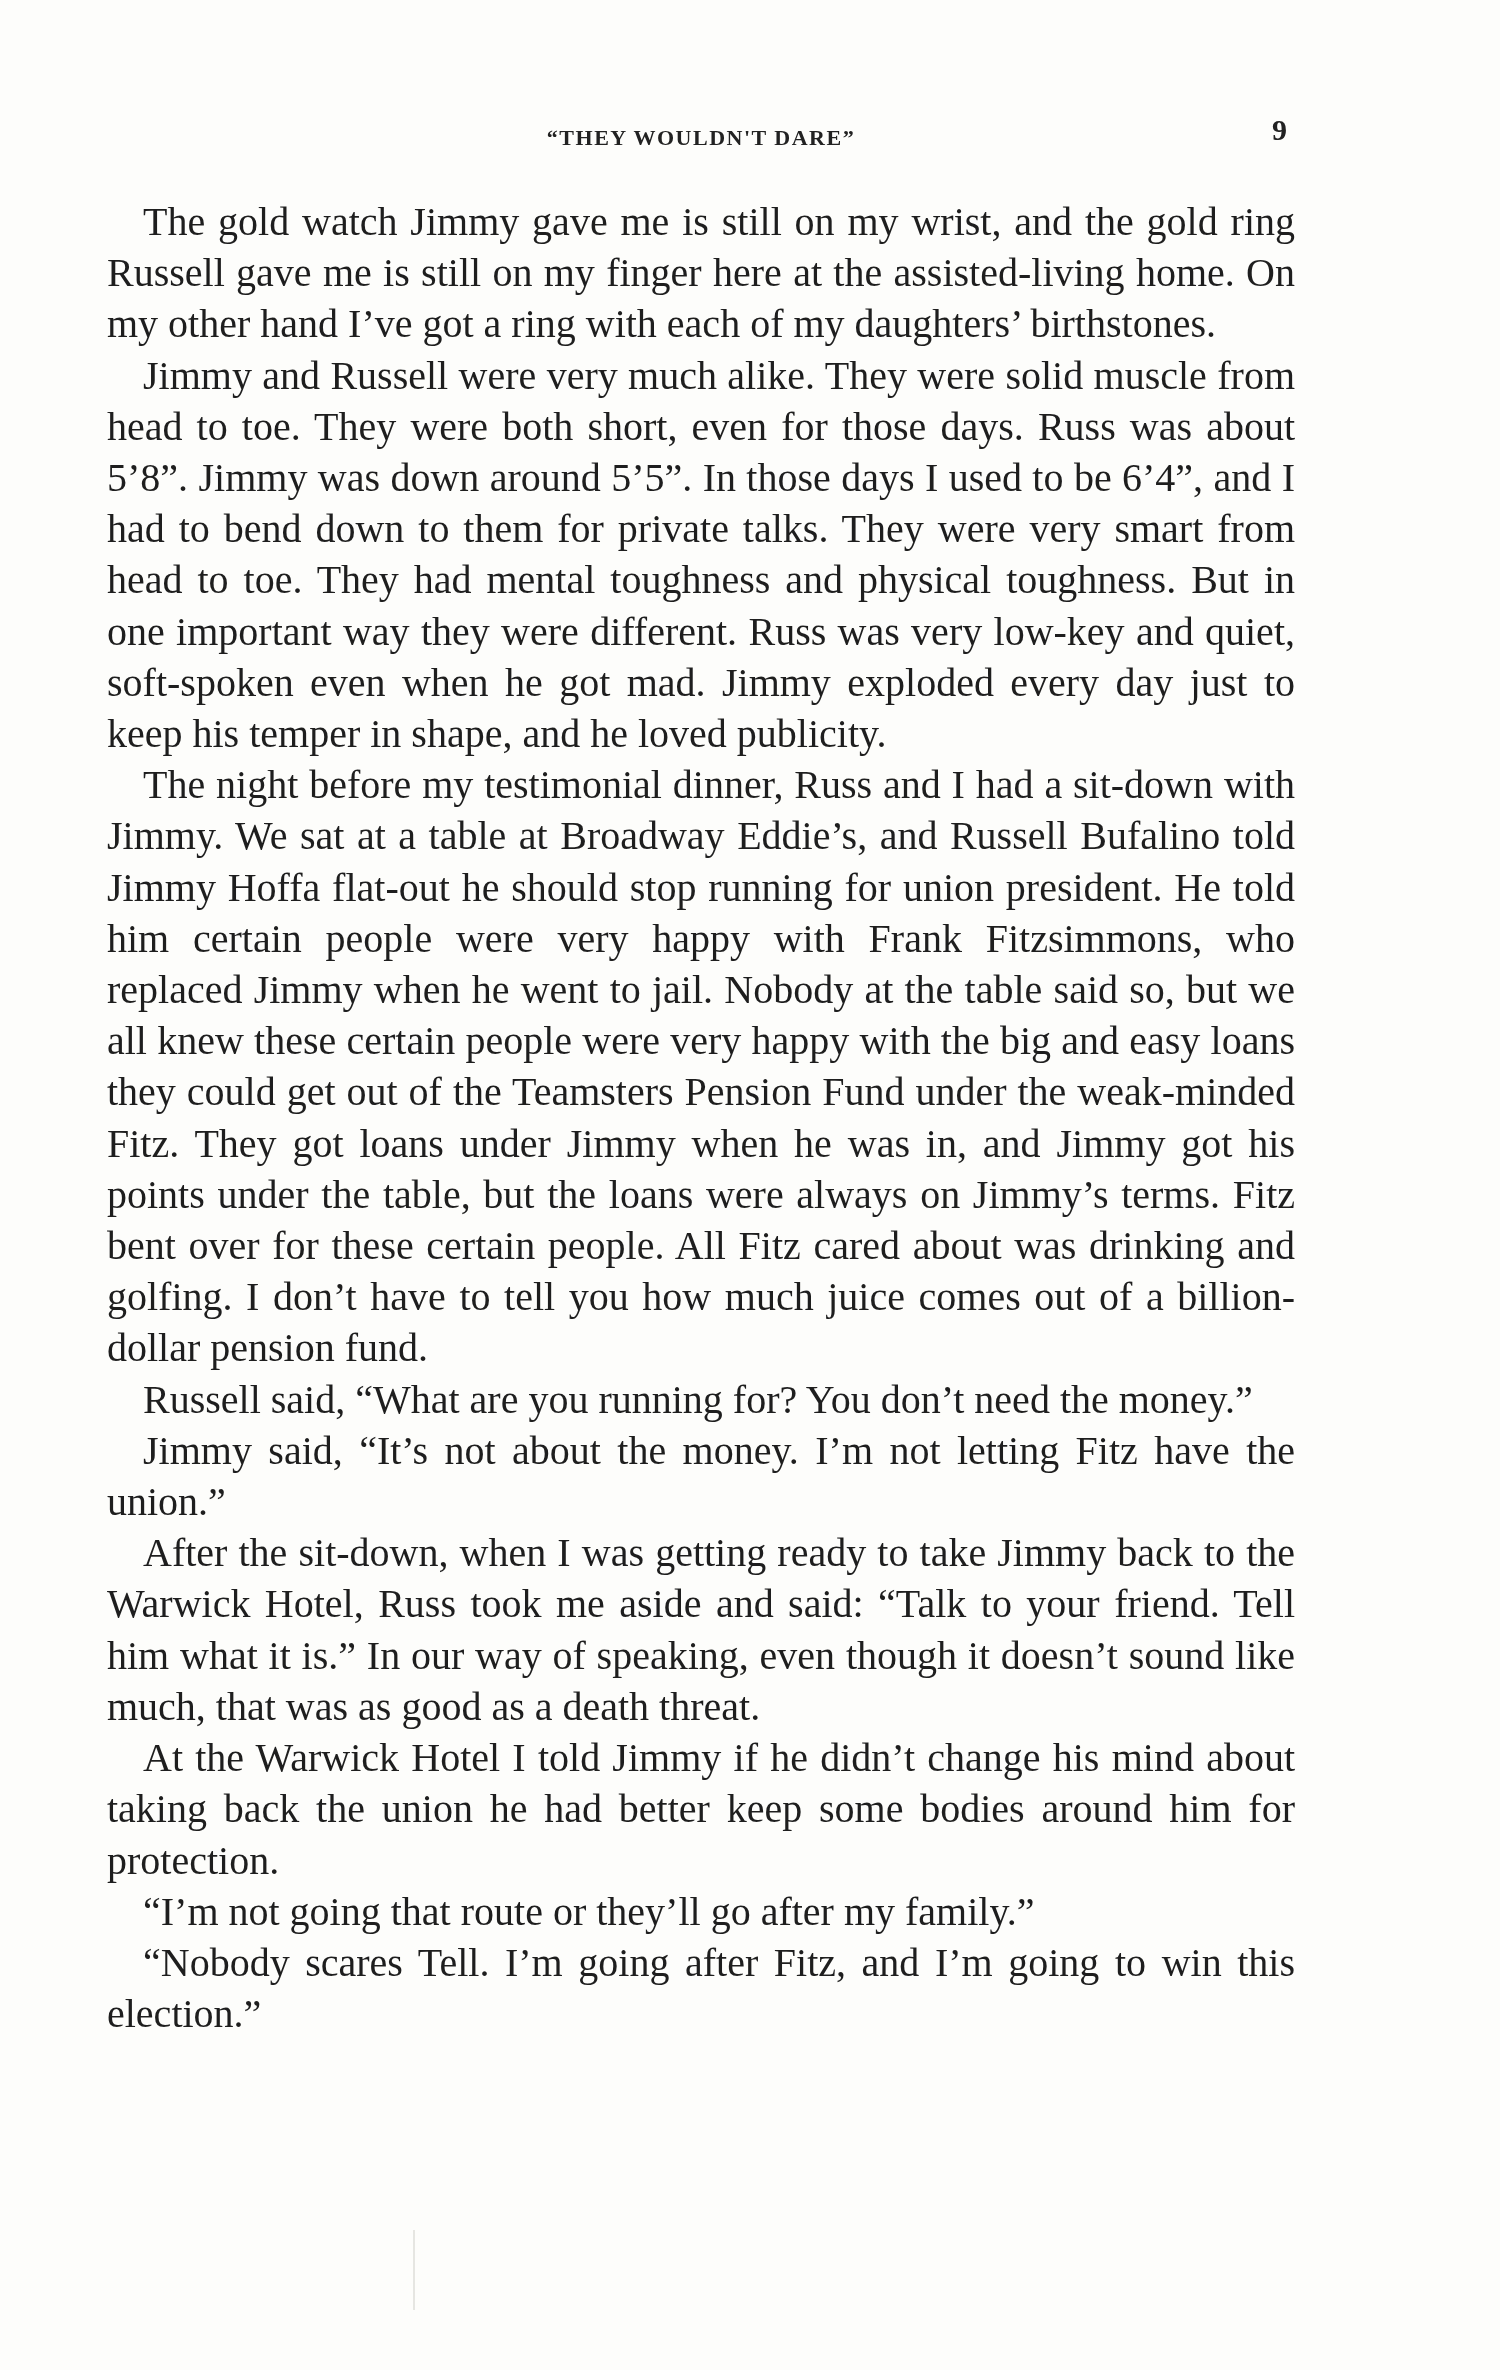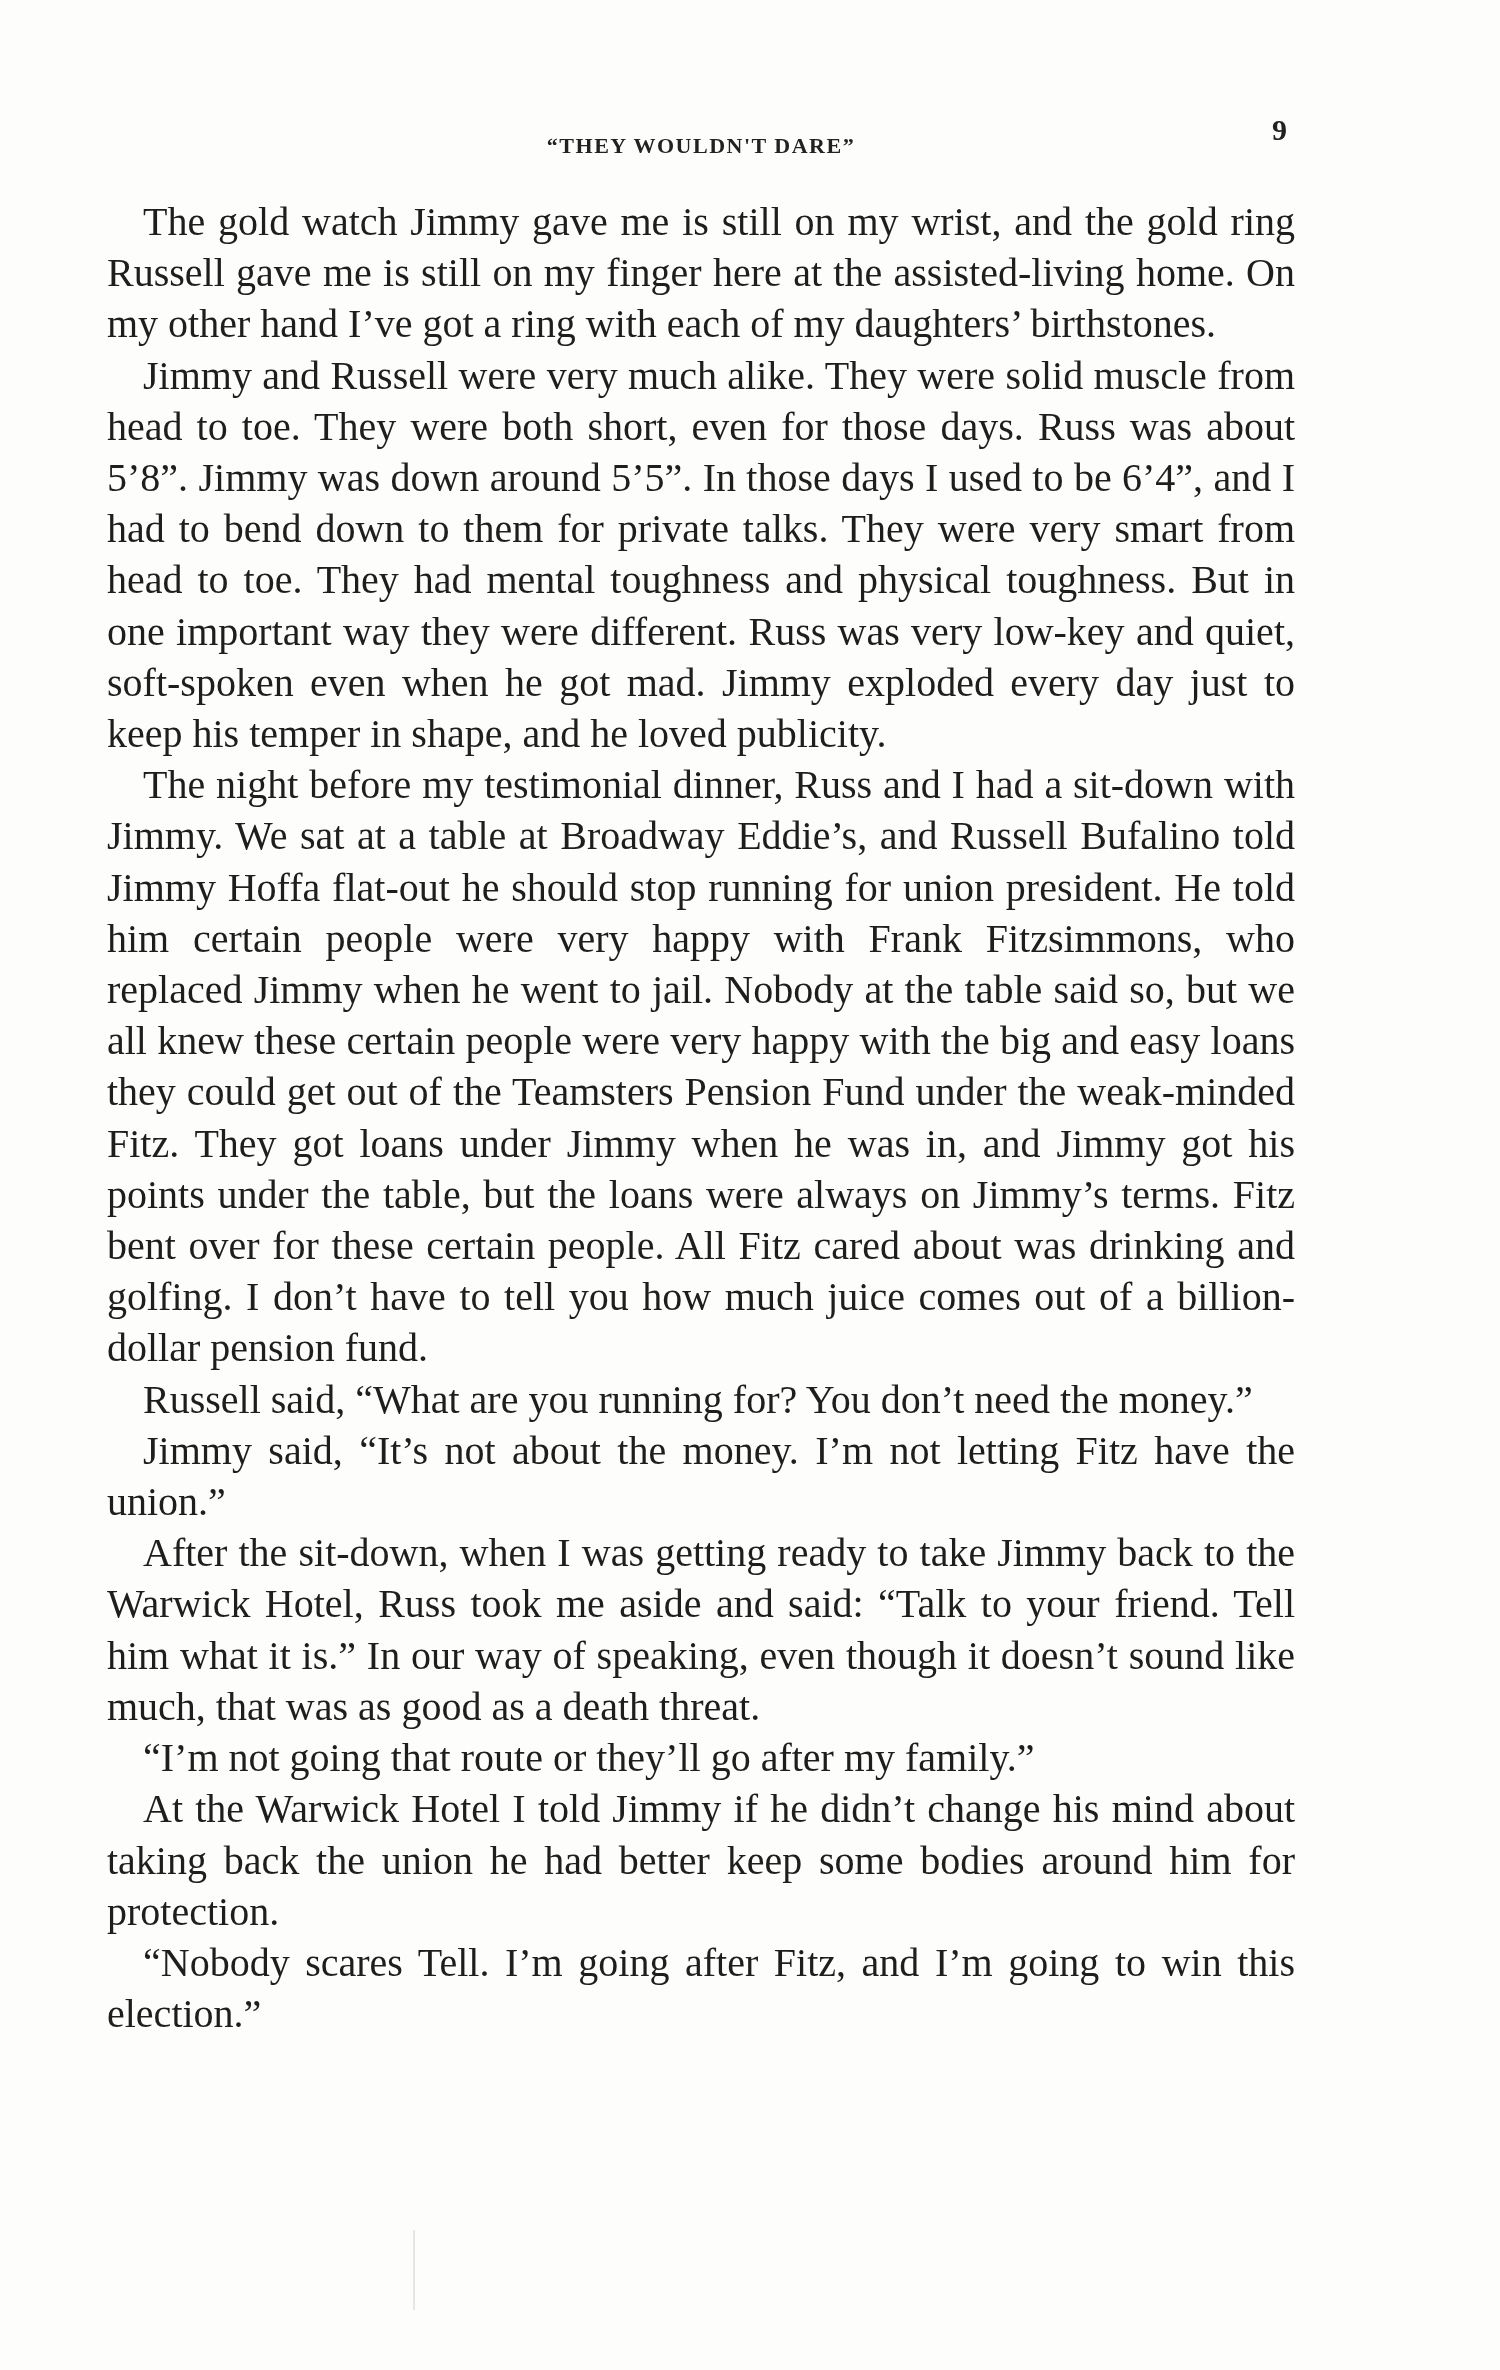--- a/index.html
+++ b/index.html
@@ -20,21 +20,21 @@
     top: 110px;
     left: 107px;
     width: 1188px;
     height: 40px;
   }
   .running-head {
     position: absolute;
     left: 0;
     right: 0;
     text-align: center;
-    top: 16px;
+    top: 8px;
     font-family: "Liberation Serif", "DejaVu Serif", serif;
     font-weight: bold;
     font-size: 22px;
     letter-spacing: 1.5px;
     color: #222;
     line-height: 40px;
   }
   .page-number {
     position: absolute;
     right: 8px;
@@ -73,18 +73,18 @@
   <div class="page-number">9</div>
 </div>
 
 <div class="body-text">
   <p>The gold watch Jimmy gave me is still on my wrist, and the gold ring Russell gave me is still on my finger here at the assisted-living home. On my other hand I’ve got a ring with each of my daughters’ birthstones.</p>
   <p>Jimmy and Russell were very much alike. They were solid muscle from head to toe. They were both short, even for those days. Russ was about 5’8”. Jimmy was down around 5’5”. In those days I used to be 6’4”, and I had to bend down to them for private talks. They were very smart from head to toe. They had mental toughness and physical toughness. But in one important way they were different. Russ was very low-key and quiet, soft-spoken even when he got mad. Jimmy exploded every day just to keep his temper in shape, and he loved publicity.</p>
   <p>The night before my testimonial dinner, Russ and I had a sit-down with Jimmy. We sat at a table at Broadway Eddie’s, and Russell Bufalino told Jimmy Hoffa flat-out he should stop running for union president. He told him certain people were very happy with Frank Fitzsimmons, who replaced Jimmy when he went to jail. Nobody at the table said so, but we all knew these certain people were very happy with the big and easy loans they could get out of the Teamsters Pension Fund under the weak-minded Fitz. They got loans under Jimmy when he was in, and Jimmy got his points under the table, but the loans were always on Jimmy’s terms. Fitz bent over for these certain people. All Fitz cared about was drinking and golfing. I don’t have to tell you how much juice comes out of a billion-dollar pension fund.</p>
   <p>Russell said, “What are you running for? You don’t need the money.”</p>
   <p>Jimmy said, “It’s not about the money. I’m not letting Fitz have the union.”</p>
   <p>After the sit-down, when I was getting ready to take Jimmy back to the Warwick Hotel, Russ took me aside and said: “Talk to your friend. Tell him what it is.” In our way of speaking, even though it doesn’t sound like much, that was as good as a death threat.</p>
+  <p>At the Warwick Hotel I told Jimmy if he didn’t change his mind about taking back the union he had better keep some bodies around him for protection.</p>
   <p>“I’m not going that route or they’ll go after my family.”</p>
-  <p>At the Warwick Hotel I told Jimmy if he didn’t change his mind about taking back the union he had better keep some bodies around him for protection.</p>
   <p>“Nobody scares Tell. I’m going after Fitz, and I’m going to win this election.”</p>
 </div>
 
 <div class="scan-mark" style="left:413px; top:2230px; height:80px;"></div>
 
 </body></html>

